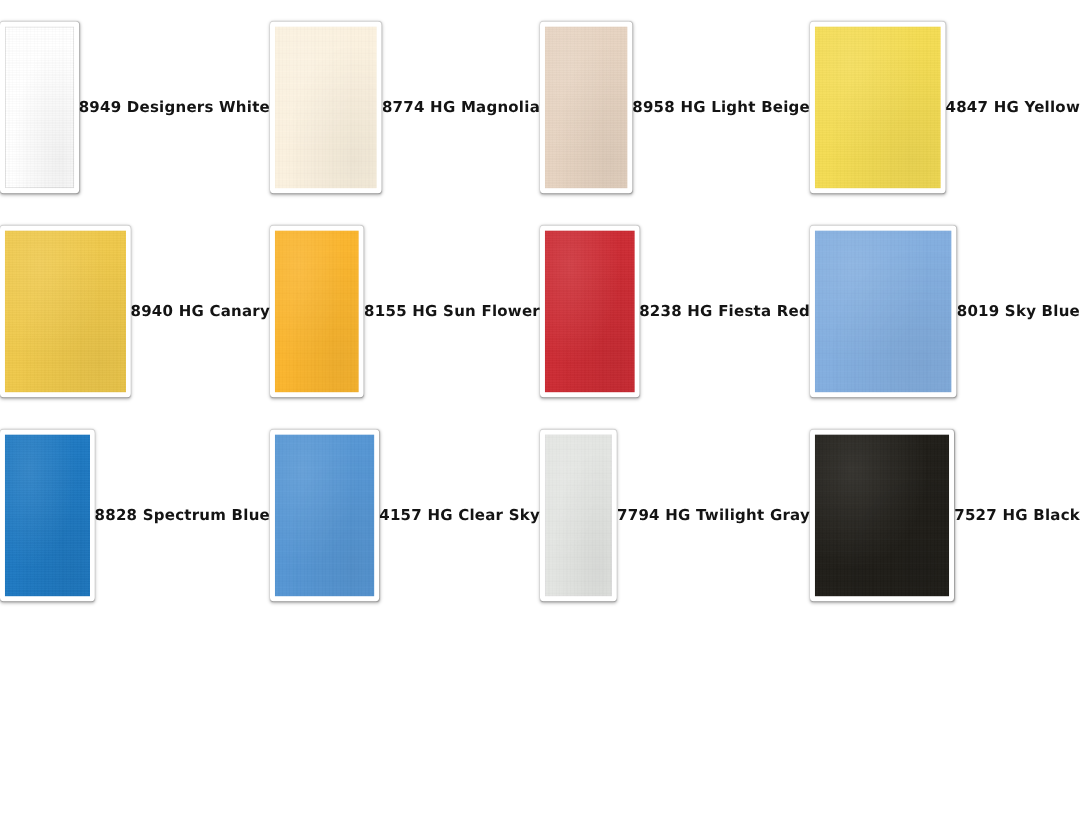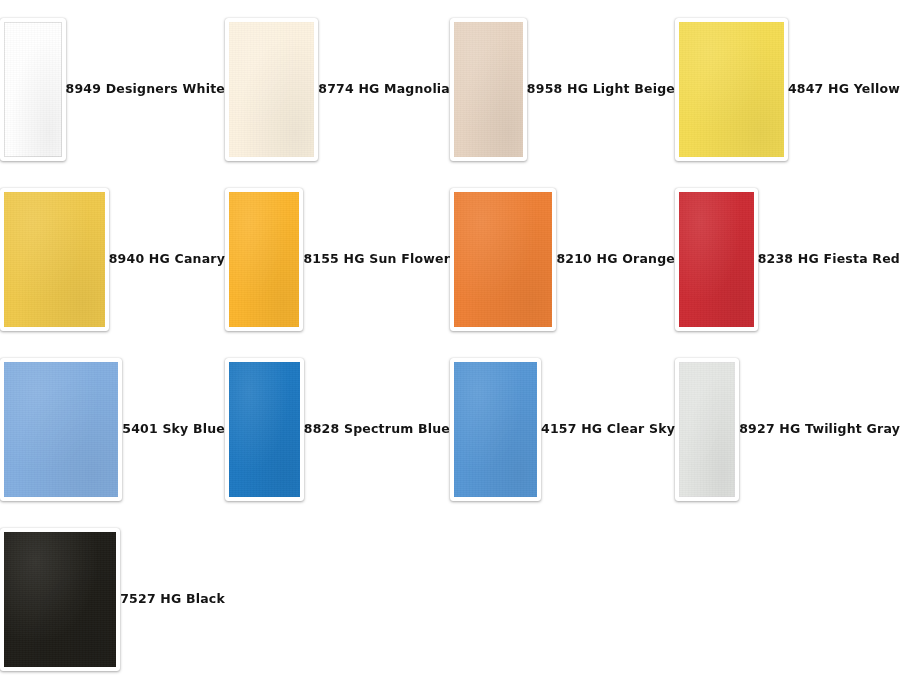--- a/index.html
+++ b/index.html
@@ -121,53 +121,47 @@
       <div class="swatch-label">8940 HG Canary</div>
     </div>
     <div class="swatch-cell">
       <div class="swatch-frame">
         <div class="swatch-chip" style="background-color: rgb(251, 181, 45);"></div>
       </div>
       <div class="swatch-label">8155 HG Sun Flower</div>
     </div>
     <div class="swatch-cell">
       <div class="swatch-frame">
-        <div class="swatch-chip" style="background-color: rgb(238, 127, 53);"></div>
-      </div>
-      <div class="swatch-label">8210 HG Orange</div>
-    </div>
-    <div class="swatch-cell">
-      <div class="swatch-frame">
         <div class="swatch-chip" style="background-color: rgb(204, 43, 51);"></div>
       </div>
       <div class="swatch-label">8238 HG Fiesta Red</div>
     </div>
     <div class="swatch-cell">
       <div class="swatch-frame">
         <div class="swatch-chip" style="background-color: rgb(131, 174, 224);"></div>
       </div>
-      <div class="swatch-label">5401 Sky Blue</div>
+      <div class="swatch-label">8019 Sky Blue</div>
     </div>
     <div class="swatch-cell">
       <div class="swatch-frame">
         <div class="swatch-chip" style="background-color: rgb(29, 120, 193);"></div>
       </div>
       <div class="swatch-label">8828 Spectrum Blue</div>
     </div>
     <div class="swatch-cell">
       <div class="swatch-frame">
         <div class="swatch-chip" style="background-color: rgb(85, 150, 212);"></div>
       </div>
       <div class="swatch-label">4157 HG Clear Sky</div>
     </div>
     <div class="swatch-cell">
       <div class="swatch-frame">
         <div class="swatch-chip outline" style="background-color: rgb(228, 230, 227);"></div>
       </div>
-      <div class="swatch-label">8927 HG Twilight Gray</div>
+      <div class="swatch-label">7794 HG Twilight Gray</div>
     </div>
     <div class="swatch-cell">
       <div class="swatch-frame">
         <div class="swatch-chip" style="background-color: rgb(30, 28, 23);"></div>
       </div>
       <div class="swatch-label">7527 HG Black</div>
     </div>
     <div class="swatch-cell empty"></div>
     <div class="swatch-cell empty"></div>
   </div>

